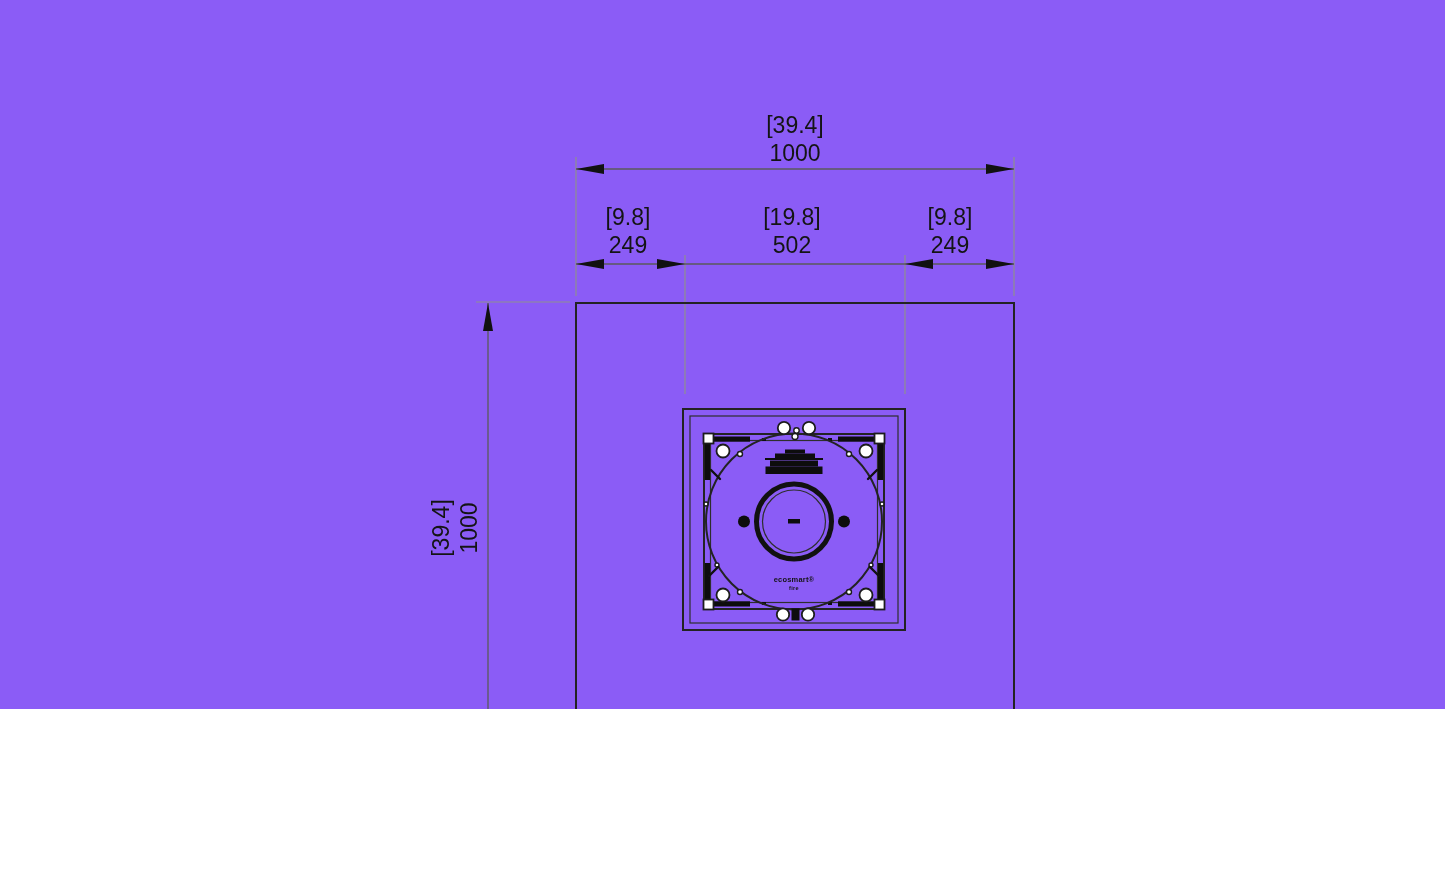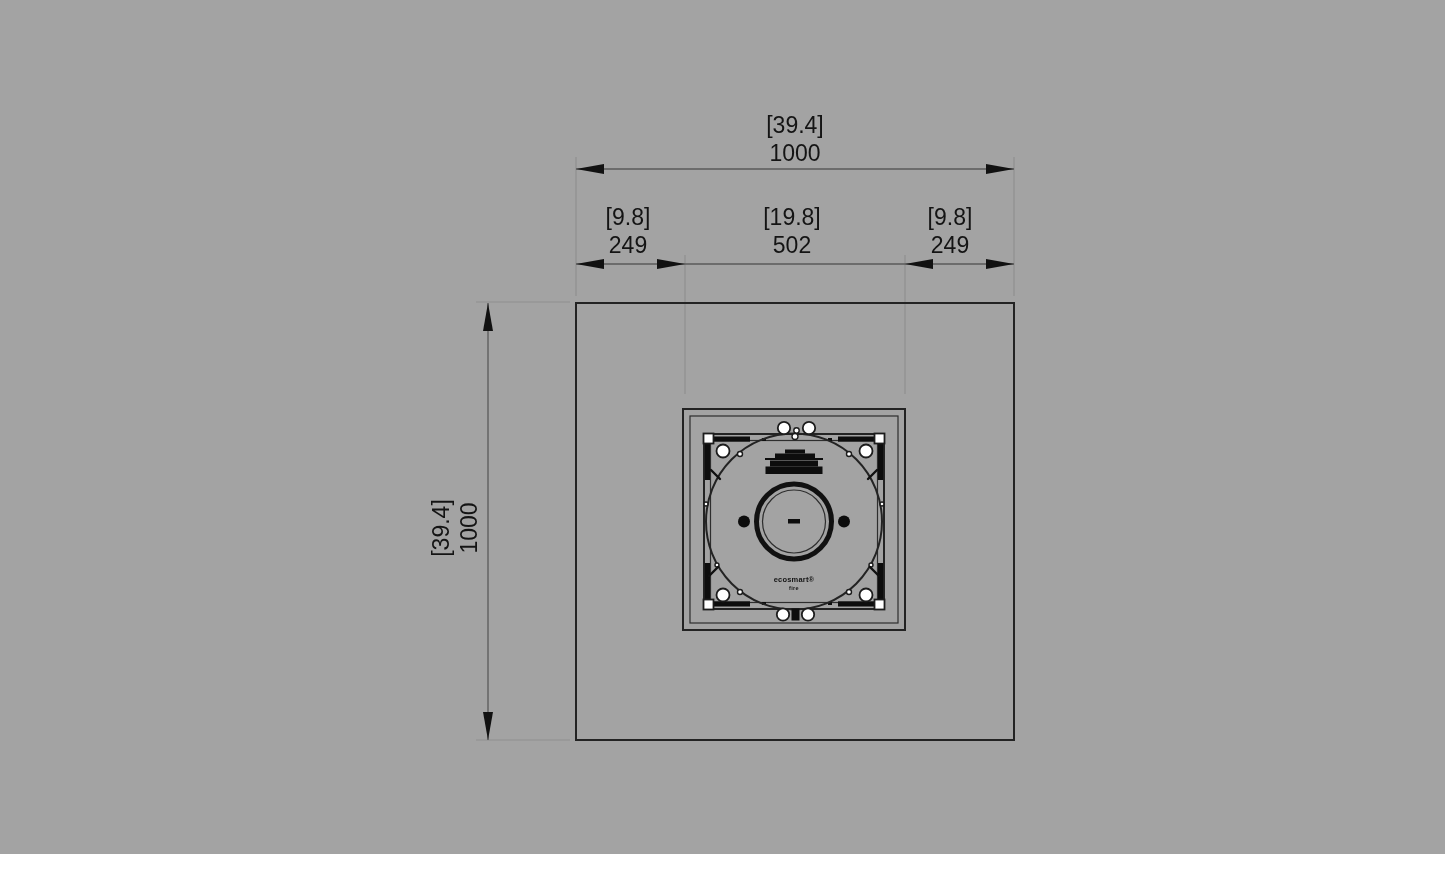--- a/index.html
+++ b/index.html
@@ -1,19 +1,19 @@
 <!DOCTYPE html>
 <html><head>
 <meta charset="utf-8">
 <style>
   html,body{margin:0;padding:0;background:#ffffff;}
   .stage{
     position:relative;
-    width:1445px;height:854px;
-    background:#a3a3a3;
+    width:1445px;height:709px;
+    background:#8b5cf6;
     font-family:"Liberation Sans", sans-serif;
     overflow:hidden;
   }
   svg{display:block;}
   text{
     font-family:"Liberation Sans", sans-serif;
     fill:#141414;
   }
   .dim-text{font-size:23px;}
   .logo-text{font-size:7.5px;font-weight:bold;letter-spacing:.2px;}

